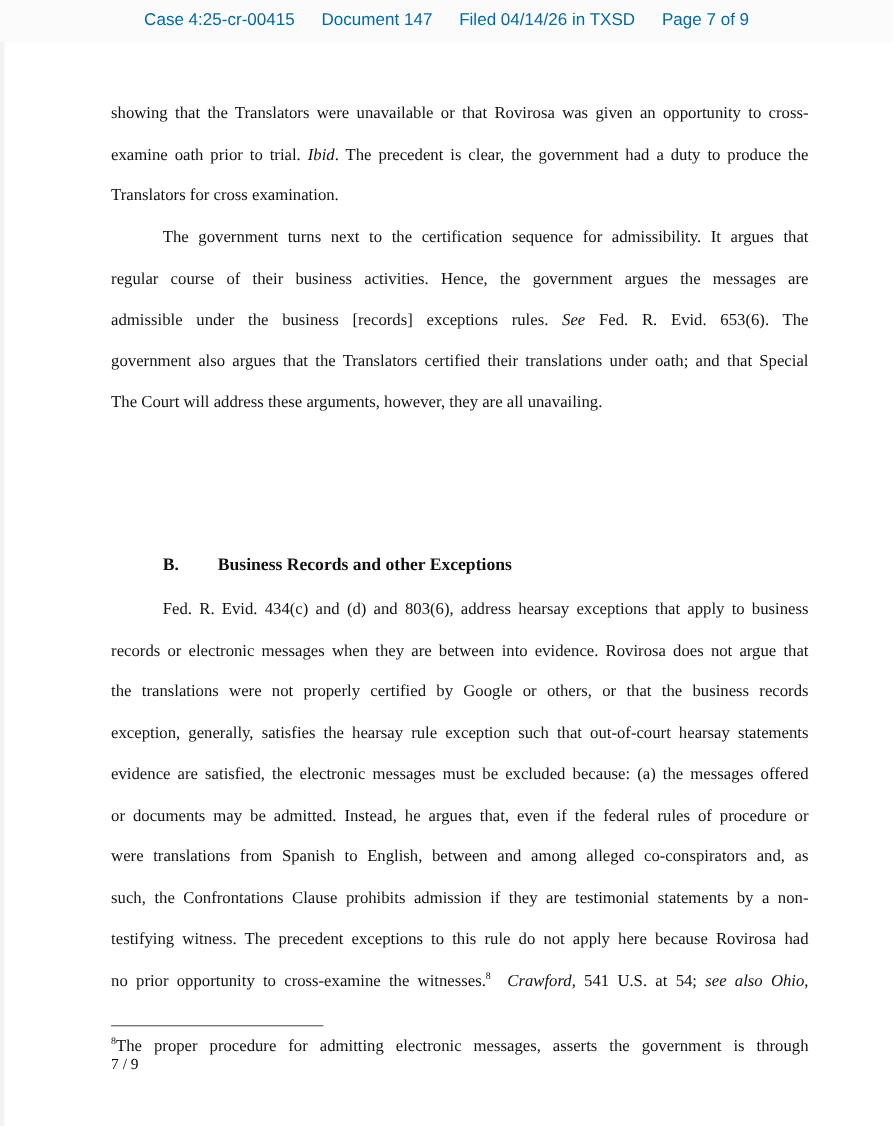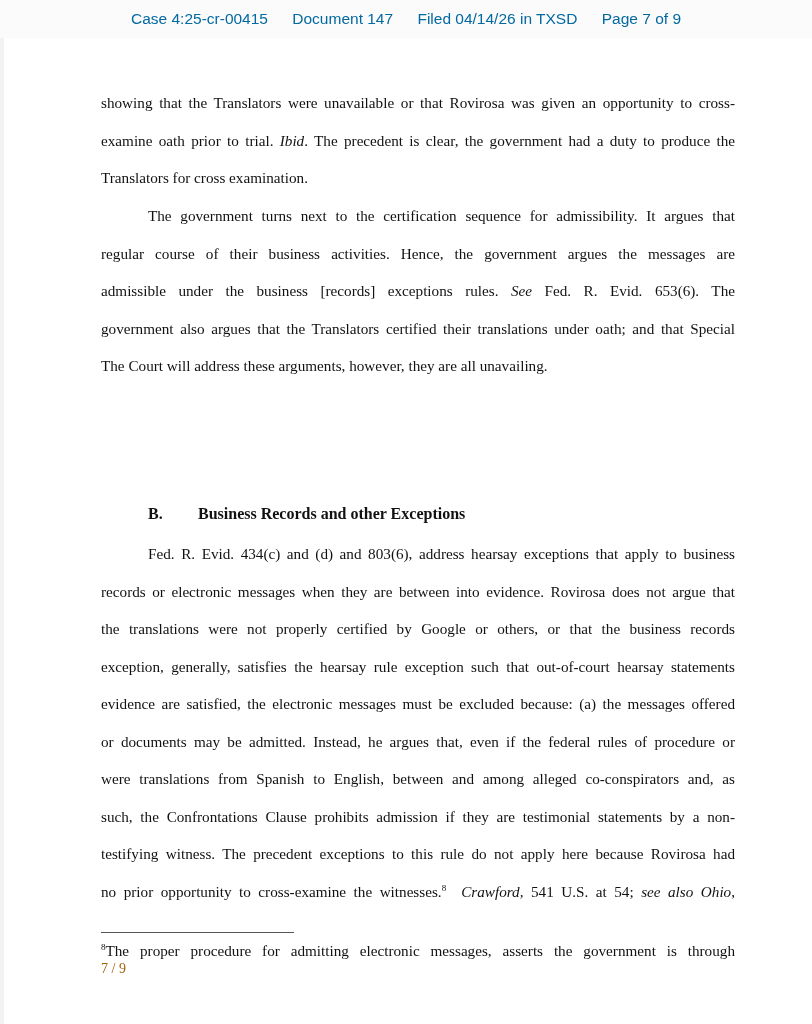--- a/index.html
+++ b/index.html
@@ -82,21 +82,21 @@
       text-align: justify;
       text-align-last: justify;
       white-space: nowrap;
     }
     sup { font-size: 9px; vertical-align: 6px; line-height: 0; }
     .pagenum {
       position: absolute;
       left: 101px;
       top: 961px;
       font-size: 14px;
-      color: #a16207;
+      color: #000000;
     }
   </style>
 </head>
 <body>
 
 <div class="page-edge"></div>
 
 <div class="header">
   <div class="header-line">
     <span>Case 4:25-cr-00415</span>

